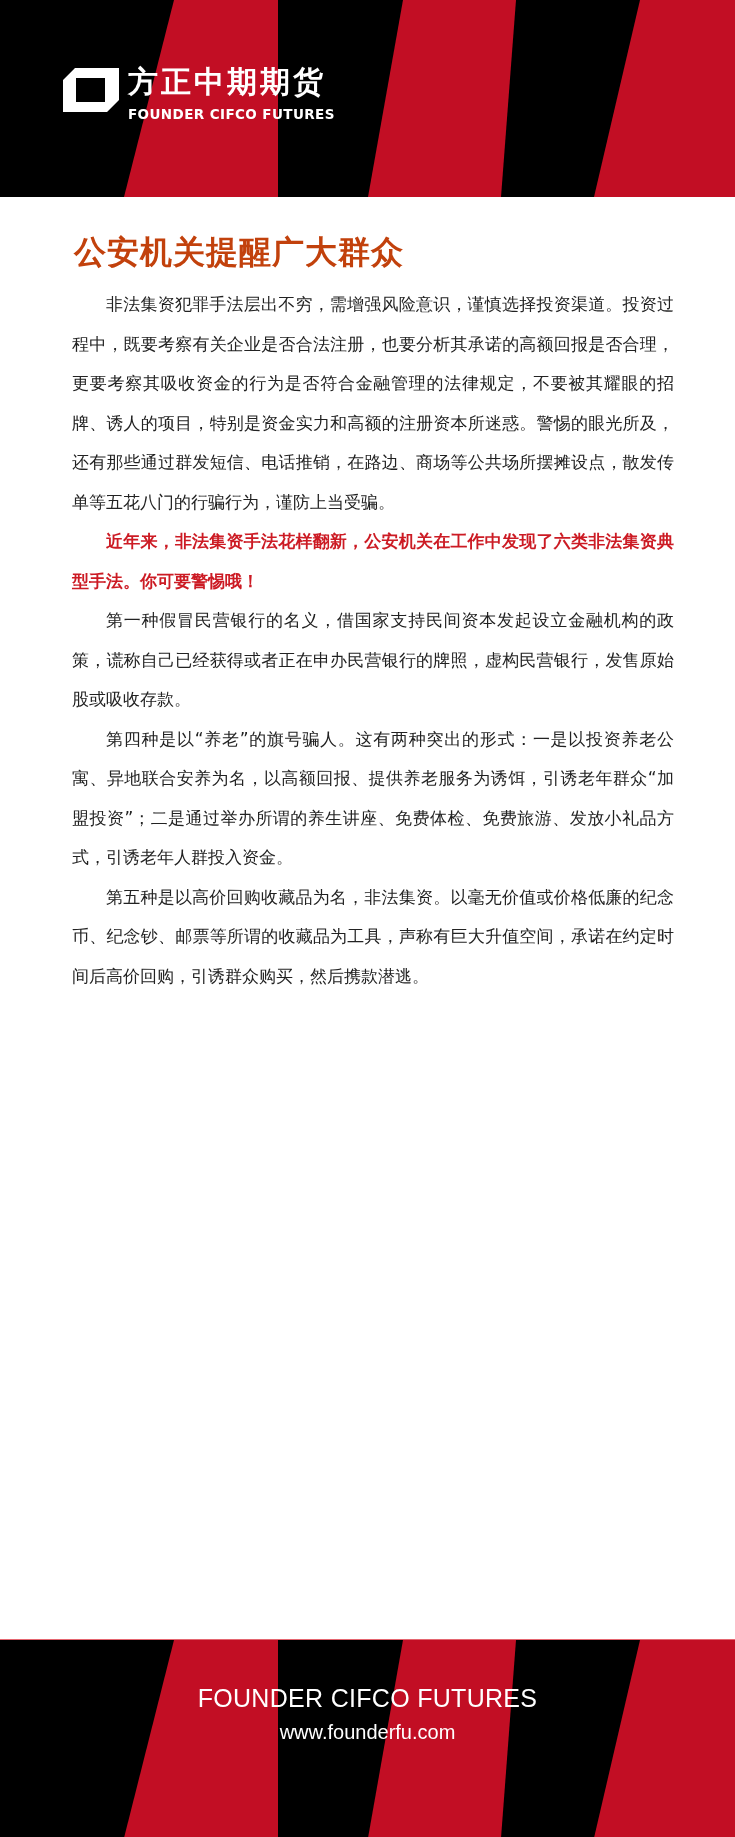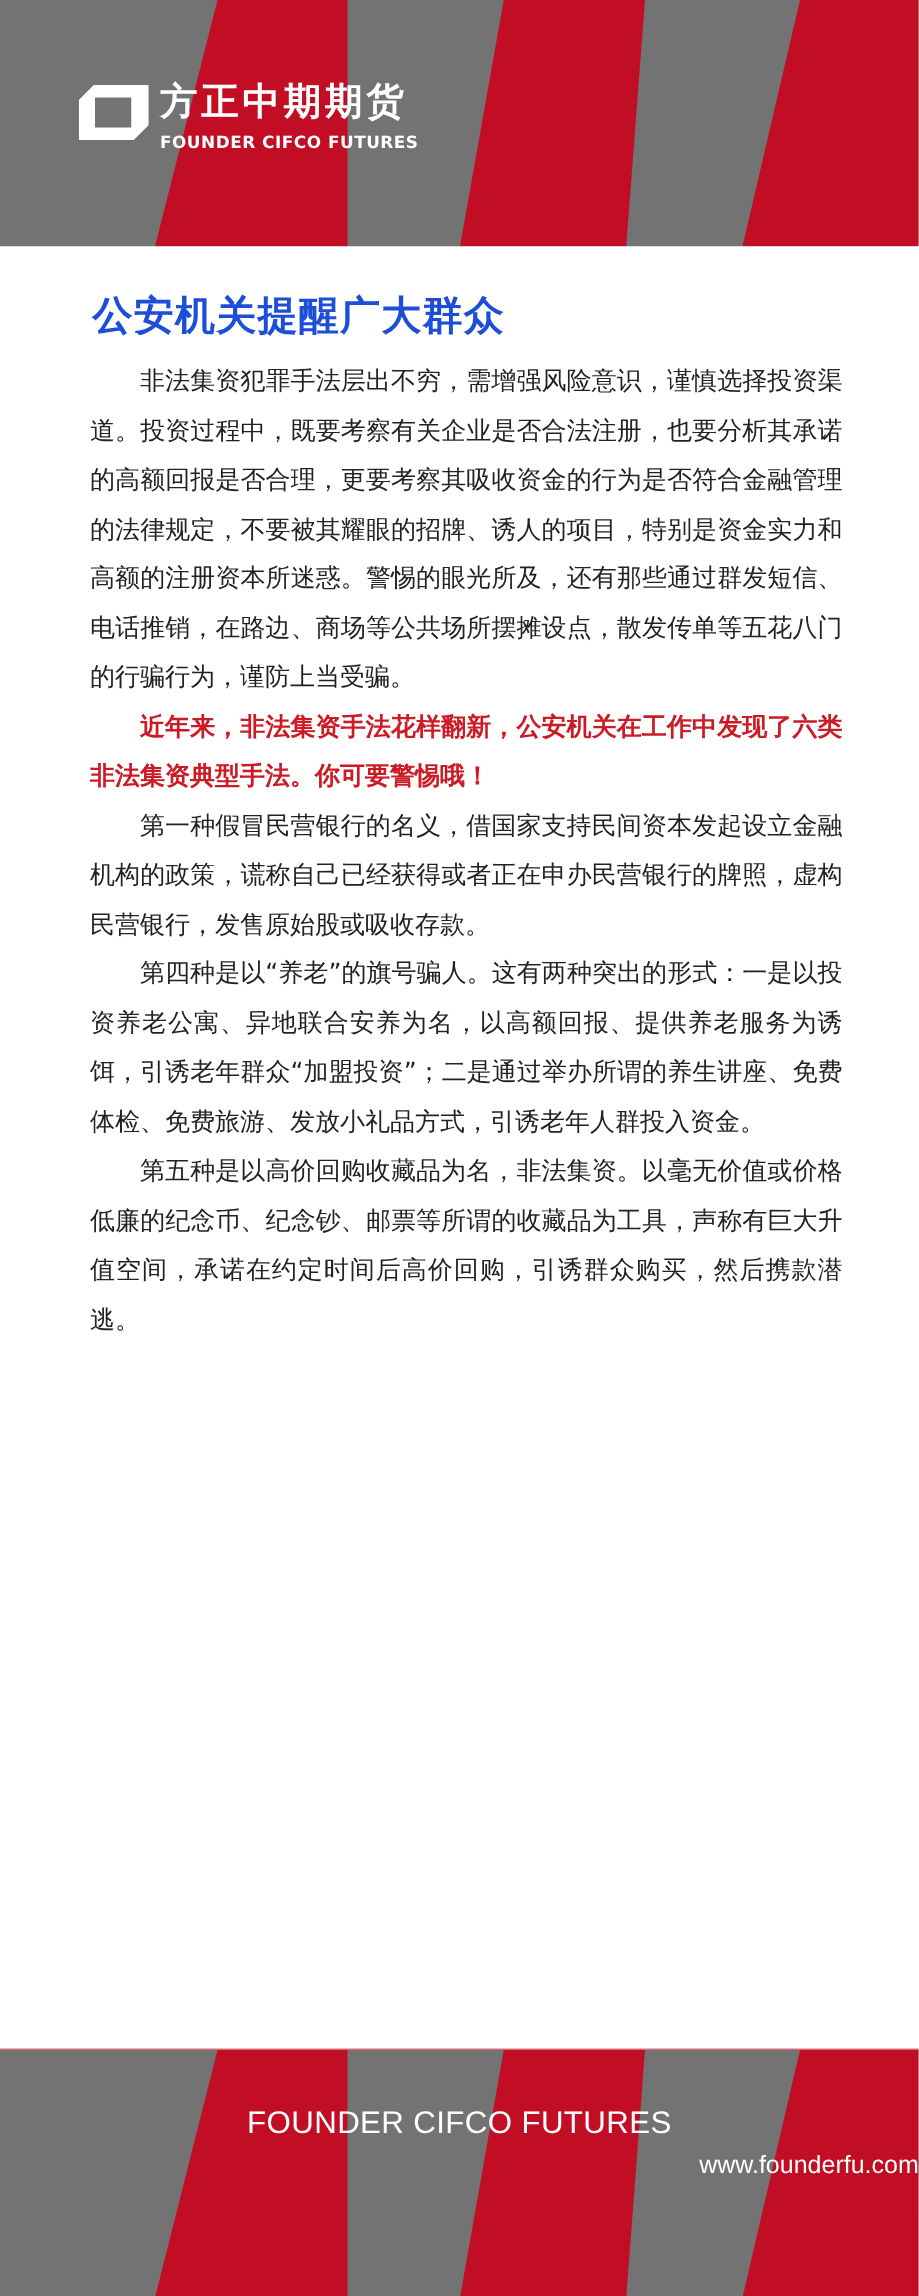--- a/index.html
+++ b/index.html
@@ -1,39 +1,39 @@
 <!DOCTYPE html>
 <html><head>
 <meta charset="utf-8">
 <style>
   html, body { margin: 0; padding: 0; background: #ffffff; }
   body { width: 735px; height: 1837px; position: relative; overflow: hidden;
          font-family: "DejaVu Sans", "Liberation Sans", sans-serif; }
-  .band { position: absolute; left: 0; width: 735px; background: #737373; overflow: hidden; }
+  .band { position: absolute; left: 0; width: 735px; background: #000000; overflow: hidden; }
   .band svg.stripes { position: absolute; left: 0; top: 0; }
   #header { top: 0; height: 197px; }
   #footer { top: 1639px; height: 198px; border-top: 1px solid #e56670; }
   .logo { position: absolute; left: 63px; top: 66px; height: 56px; width: 300px; }
   .logo-icon { position: absolute; left: 0; top: 2px; width: 56px; height: 44px; }
   .logo-cn { position: absolute; left: 65px; top: 0px; color: #fff; font-weight: bold;
              font-size: 30px; line-height: 32px; letter-spacing: 3px; white-space: nowrap;
              font-family: "DejaVu Sans", sans-serif; }
   .logo-en { position: absolute; left: 65px; top: 40px; color: #fff; font-weight: bold;
              font-size: 13.5px; line-height: 16px; letter-spacing: 0.4px; white-space: nowrap;
              font-family: "DejaVu Sans", sans-serif; }
   .content { position: absolute; left: 72px; top: 231px; width: 602px; }
-  .page-title { color: #1d4ed8; font-weight: bold; font-size: 32px; line-height: 42px;
+  .page-title { color: #c2410c; font-weight: bold; font-size: 32px; line-height: 42px;
                 margin: 0 0 12px 2px; letter-spacing: 1px; white-space: nowrap; }
-  .para { margin: 0; font-size: 20px; line-height: 39.5px; color: #222222;
+  .para { margin: 0; font-size: 17px; line-height: 39.5px; color: #222222;
           text-indent: 2em; text-align: justify; letter-spacing: 0px; }
   .para.highlight { color: #cc1b24; font-weight: bold; }
   .footer-title { position: absolute; left: 0; right: 0; top: 43px; text-align: center;
                   color: #ffffff; font-family: "Liberation Sans", sans-serif;
                   font-size: 25px; line-height: 30px; letter-spacing: 0.3px; }
-  .footer-url { position: absolute; left: 0; right: 0; top: 80px; text-align: right;
+  .footer-url { position: absolute; left: 0; right: 0; top: 80px; text-align: center;
                 color: #ffffff; font-family: "Liberation Sans", sans-serif;
                 font-size: 20px; line-height: 24px; }
 </style>
 </head>
 <body>
 
 <div id="header" class="band">
   <svg class="stripes" width="735" height="197">
     <polygon points="174,0 278,0 278,197 124,197" fill="#c20e24"></polygon>
     <polygon points="403,0 516,0 501,197 368,197" fill="#c20e24"></polygon>

